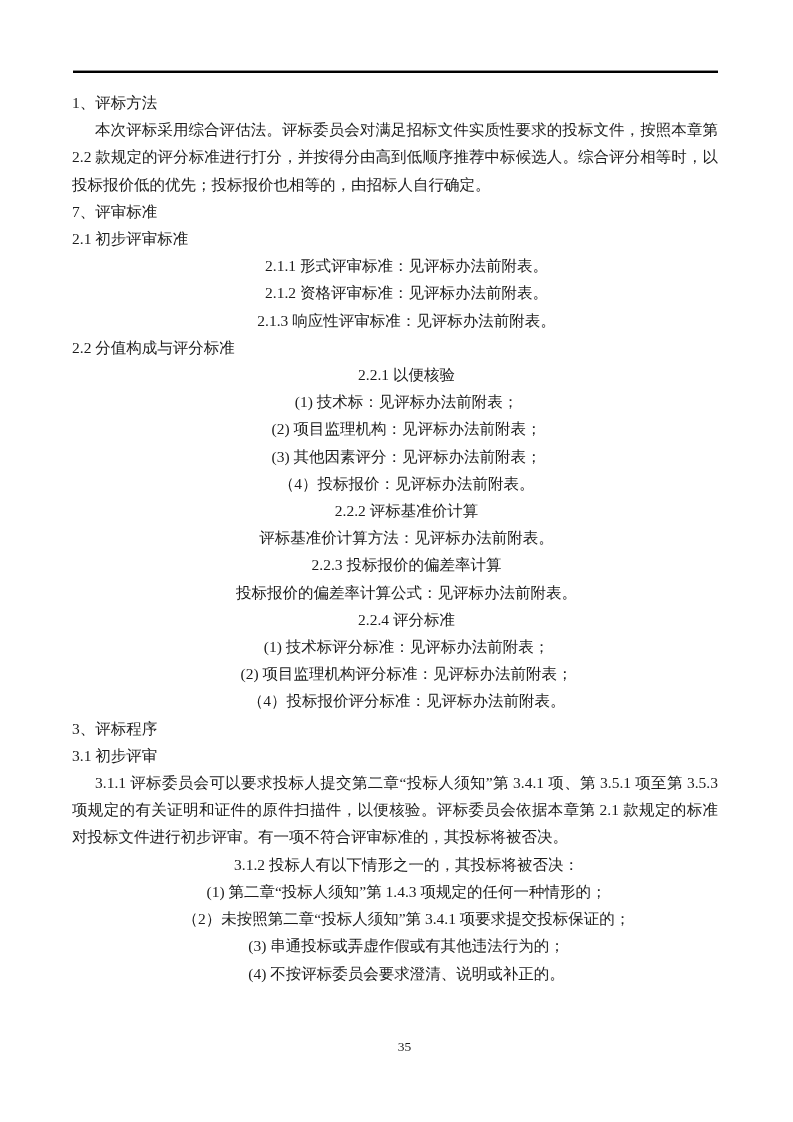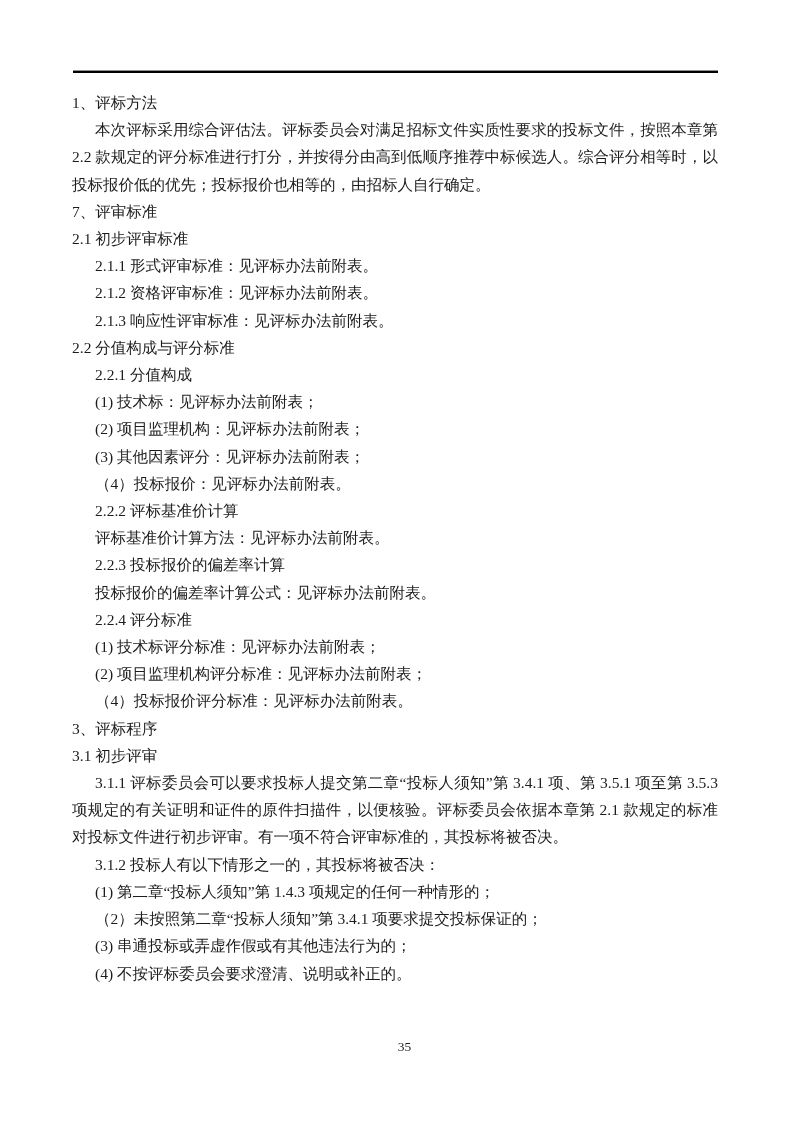--- a/index.html
+++ b/index.html
@@ -34,21 +34,21 @@
   .content p { margin: 0; padding: 0; }
   .blk-heading {
     font-weight: normal;
     text-align: left;
   }
   .blk-paragraph {
     text-indent: 23px;
   }
   .blk-item {
     text-indent: 23px;
-    text-align: left;
+    text-align: center;
   }
   .page-number {
     position: absolute;
     left: 0;
     top: 1038px;
     width: 100%;
     text-align: center;
     font-size: 13.5px;
     line-height: 18px;
     color: #1c1c1c;
@@ -64,21 +64,21 @@
 
   <div class="content">
     <p class="blk-heading">1、评标方法</p>
     <p class="blk-paragraph">本次评标采用综合评估法。评标委员会对满足招标文件实质性要求的投标文件，按照本章第 2.2 款规定的评分标准进行打分，并按得分由高到低顺序推荐中标候选人。综合评分相等时，以投标报价低的优先；投标报价也相等的，由招标人自行确定。</p>
     <p class="blk-heading">7、评审标准</p>
     <p class="blk-heading">2.1 初步评审标准</p>
     <p class="blk-item">2.1.1 形式评审标准：见评标办法前附表。</p>
     <p class="blk-item">2.1.2 资格评审标准：见评标办法前附表。</p>
     <p class="blk-item">2.1.3 响应性评审标准：见评标办法前附表。</p>
     <p class="blk-heading">2.2 分值构成与评分标准</p>
-    <p class="blk-item">2.2.1 分值构成</p>
+    <p class="blk-item">2.2.1 以便核验</p>
     <p class="blk-item">(1) 技术标：见评标办法前附表；</p>
     <p class="blk-item">(2) 项目监理机构：见评标办法前附表；</p>
     <p class="blk-item">(3) 其他因素评分：见评标办法前附表；</p>
     <p class="blk-item">（4）投标报价：见评标办法前附表。</p>
     <p class="blk-item">2.2.2 评标基准价计算</p>
     <p class="blk-item">评标基准价计算方法：见评标办法前附表。</p>
     <p class="blk-item">2.2.3 投标报价的偏差率计算</p>
     <p class="blk-item">投标报价的偏差率计算公式：见评标办法前附表。</p>
     <p class="blk-item">2.2.4 评分标准</p>
     <p class="blk-item">(1) 技术标评分标准：见评标办法前附表；</p>

